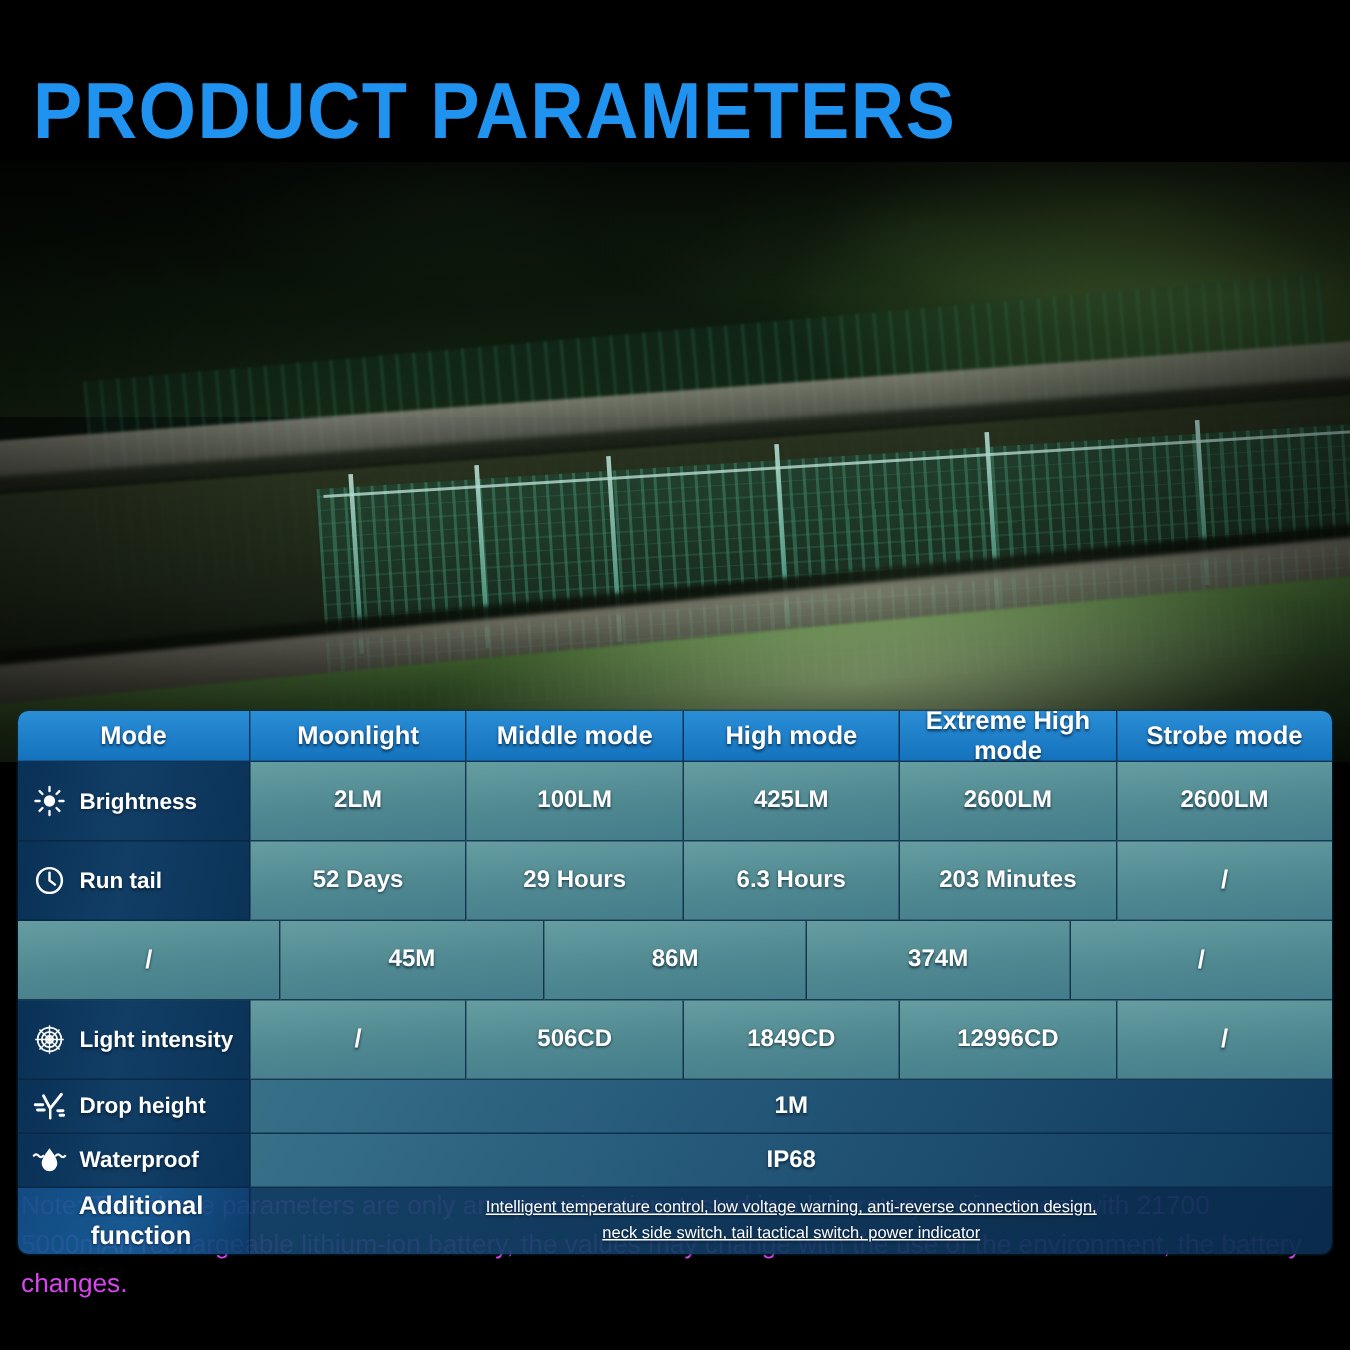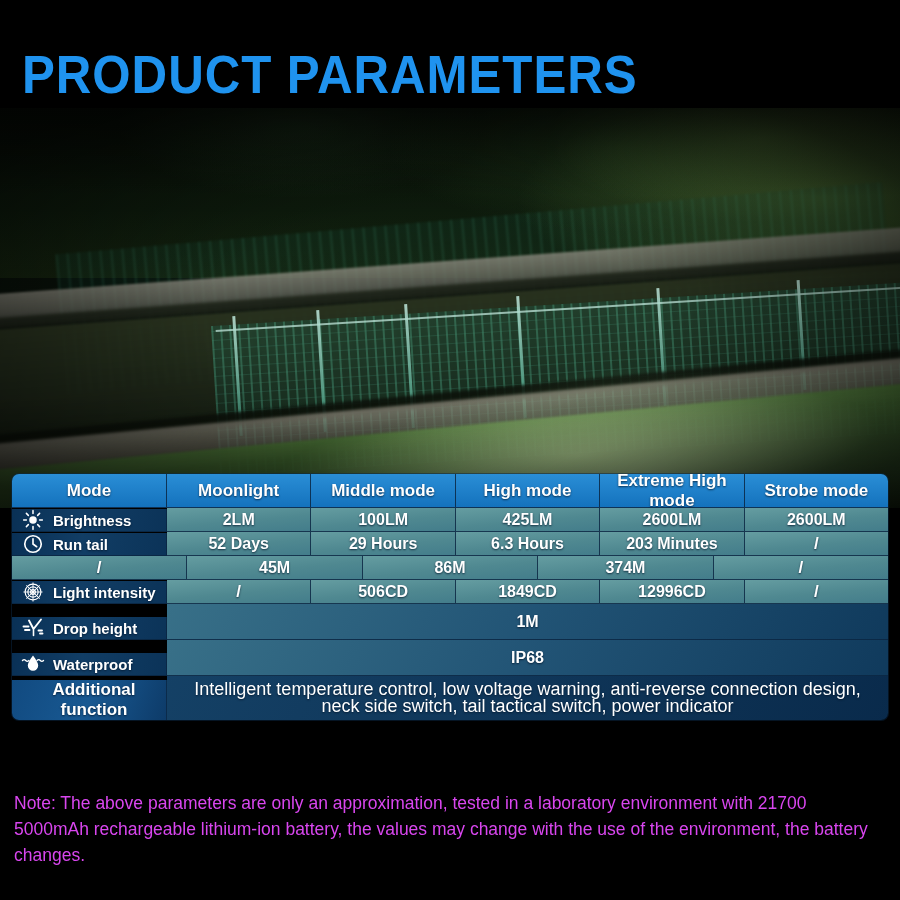--- a/index.html
+++ b/index.html
@@ -66,38 +66,38 @@
   
   .title{position:absolute;left:22px;top:48px;z-index:6;
      color:#1f93ef;font-weight:700;font-size:53px;line-height:54px;
      letter-spacing:1px;transform:scaleX(.93);transform-origin:left center;
      font-family:"Liberation Sans", sans-serif;}
 
   
   .tbl{position:absolute;left:12px;top:474px;width:876px;z-index:8;
      border-radius:7px 7px 7px 7px;overflow:hidden;
      box-shadow:0 0 0 1px rgba(10,40,70,.5);}
-  .trow{display:flex;width:100%;position:relative;align-items:flex-end;}
+  .trow{display:flex;width:100%;position:relative;}
   .cell{box-sizing:border-box;display:flex;align-items:center;justify-content:center;
      color:#fff;font-weight:700;font-size:16px;text-align:center;
      border-right:1px solid rgba(10,38,66,.85);
      border-bottom:1px solid rgba(10,38,66,.85);
      text-shadow:0 1px 2px rgba(0,20,40,.75);}
   .cell:last-child{border-right:none;}
   .c-label{width:155px;flex:0 0 155px;justify-content:flex-start;padding-left:8px;gap:7px;
      background:linear-gradient(100deg, rgba(10,52,92,.93), rgba(20,70,115,.88) 45%, rgba(12,55,95,.93));}
   .c-v{flex:1 1 0;}
   .hdr .cell{background:linear-gradient(180deg,#2a8ed6,#1472bd);font-size:17px;height:34px;
      border-bottom:1px solid rgba(8,30,55,.8);}
   .hdr .c-label{justify-content:center;padding-left:0;
      background:linear-gradient(180deg,#2a8ed6,#1472bd);}
-  .r-data .c-v{height:24px;background:linear-gradient(175deg, rgba(126,196,201,.80), rgba(104,179,190,.76) 55%, rgba(86,160,178,.78));}
+  .r-data .c-v{height:53px;background:linear-gradient(175deg, rgba(126,196,201,.80), rgba(104,179,190,.76) 55%, rgba(86,160,178,.78));}
   .r-wide .c-v{height:36px;background:linear-gradient(120deg, rgba(70,140,170,.80), rgba(40,100,140,.84) 50%, rgba(18,66,105,.88));}
   .r-note .c-v{height:44px;background:linear-gradient(120deg, rgba(22,70,110,.92), rgba(10,45,80,.94));
-     font-weight:400;font-size:18px;line-height:17px;flex-direction:column;}
+     font-weight:400;font-size:11px;line-height:17px;flex-direction:column;text-decoration:underline;}
   .r-note .c-label{font-size:17px;justify-content:center;padding-left:10px;
      background:linear-gradient(110deg, rgba(18,78,135,.95), rgba(26,96,158,.92) 50%, rgba(14,62,110,.95));}
   .ico{width:26px;flex:0 0 26px;display:flex;align-items:center;justify-content:center;}
   .ico svg{display:block;}
   .lbl{font-size:15px;}
   .slash{font-size:17px;}
 
   
   .note{position:absolute;left:14px;top:790px;width:866px;z-index:6;
      color:#d946ef;font-size:17.5px;line-height:26px;font-weight:400;}

